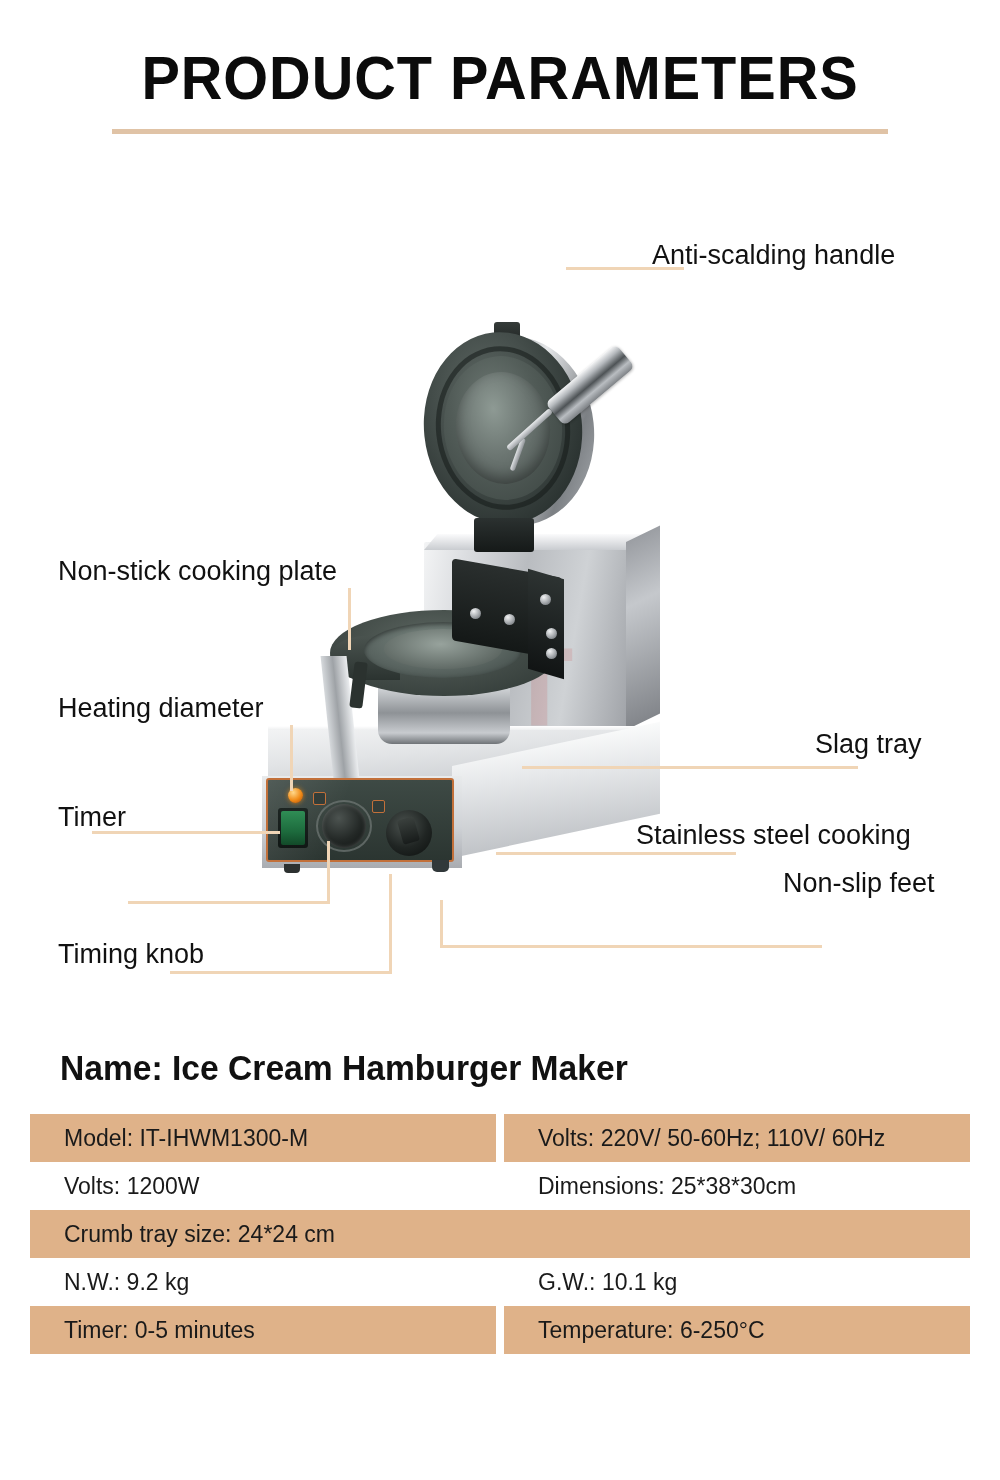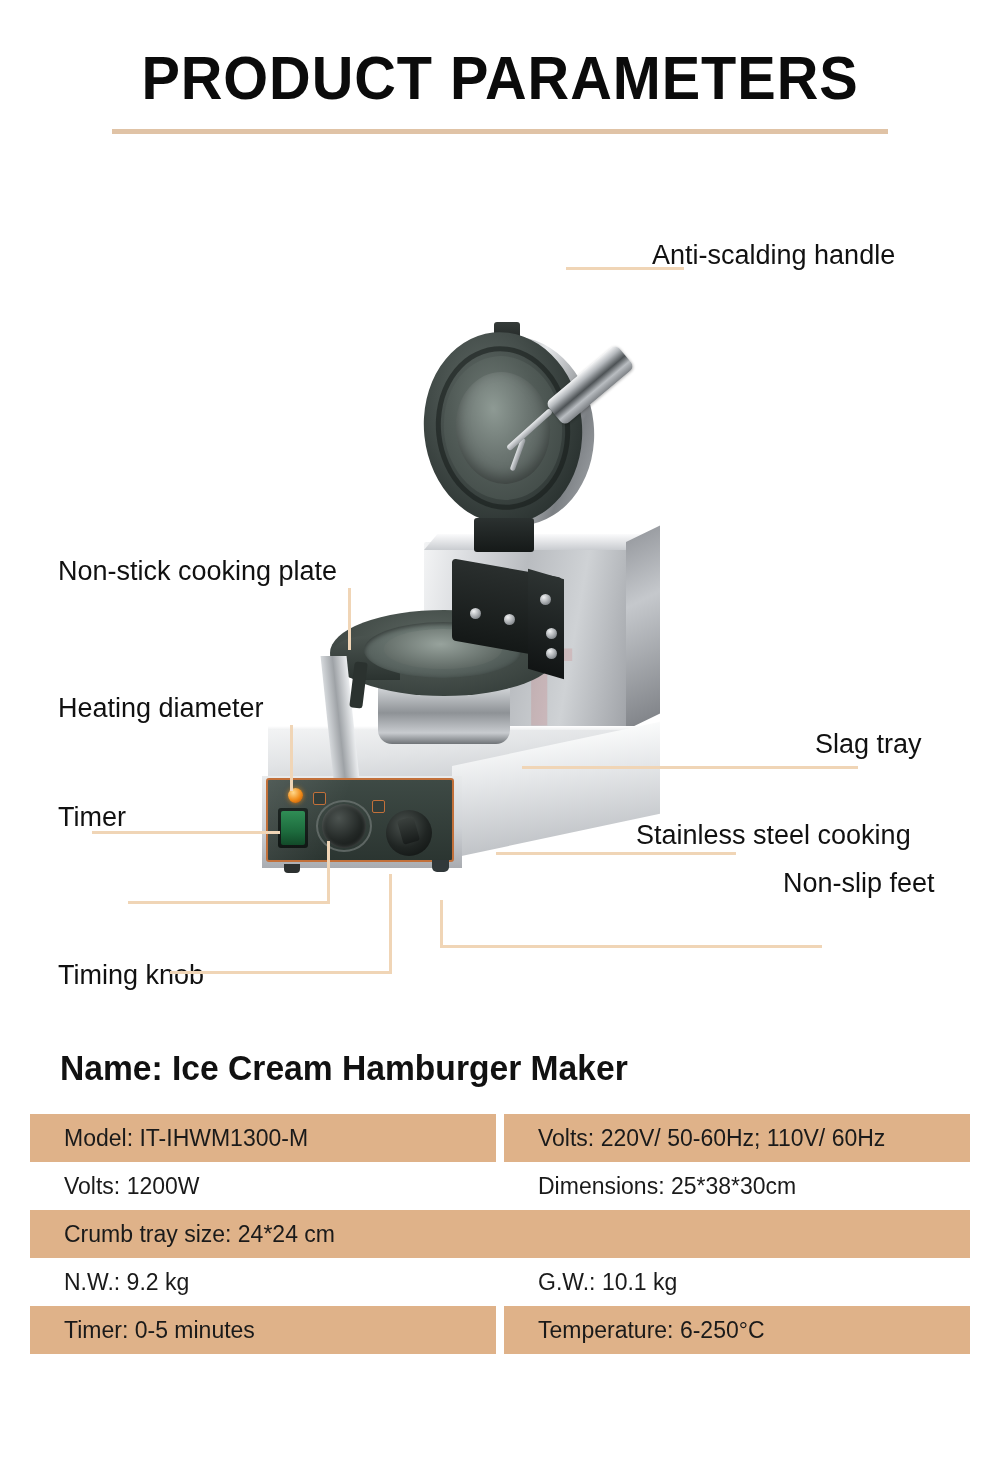--- a/index.html
+++ b/index.html
@@ -375,21 +375,21 @@
 
   <div class="lbl" style="left:58px; top:693px;">Heating diameter</div>
   <div class="lead-v" style="left:290px; top:725px; height:66px;"></div>
 
   <div class="lbl" style="left:58px; top:802px;">Timer</div>
   <div class="lead-h" style="left:92px; top:831px; width:188px;"></div>
 
   <div class="lead-h" style="left:128px; top:901px; width:202px;"></div>
   <div class="lead-v" style="left:327px; top:841px; height:62px;"></div>
 
-  <div class="lbl" style="left:58px; top:939px;margin-top:21px;">Timing knob</div>
+  <div class="lbl" style="left:58px; top:939px;">Timing knob</div>
   <div class="lead-h" style="left:170px; top:971px; width:222px;"></div>
   <div class="lead-v" style="left:389px; top:874px; height:99px;"></div>
 
   <div class="lbl" style="left:815px; top:729px;">Slag tray</div>
   <div class="lead-h" style="left:522px; top:766px; width:336px;"></div>
 
   <div class="lbl" style="left:636px; top:820px;">Stainless steel cooking</div>
   <div class="lead-h" style="left:496px; top:852px; width:240px;"></div>
 
   <div class="lbl" style="left:770px; top:868px;margin-left:13px;">Non-slip feet</div>

